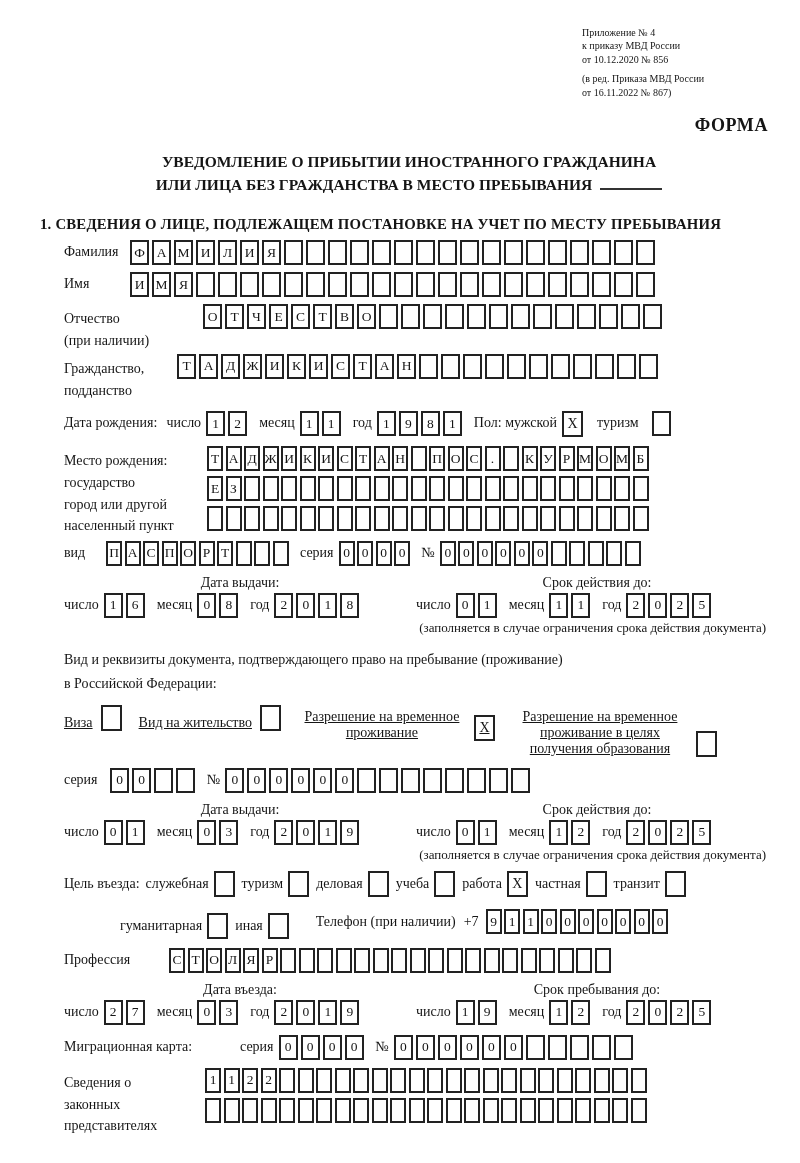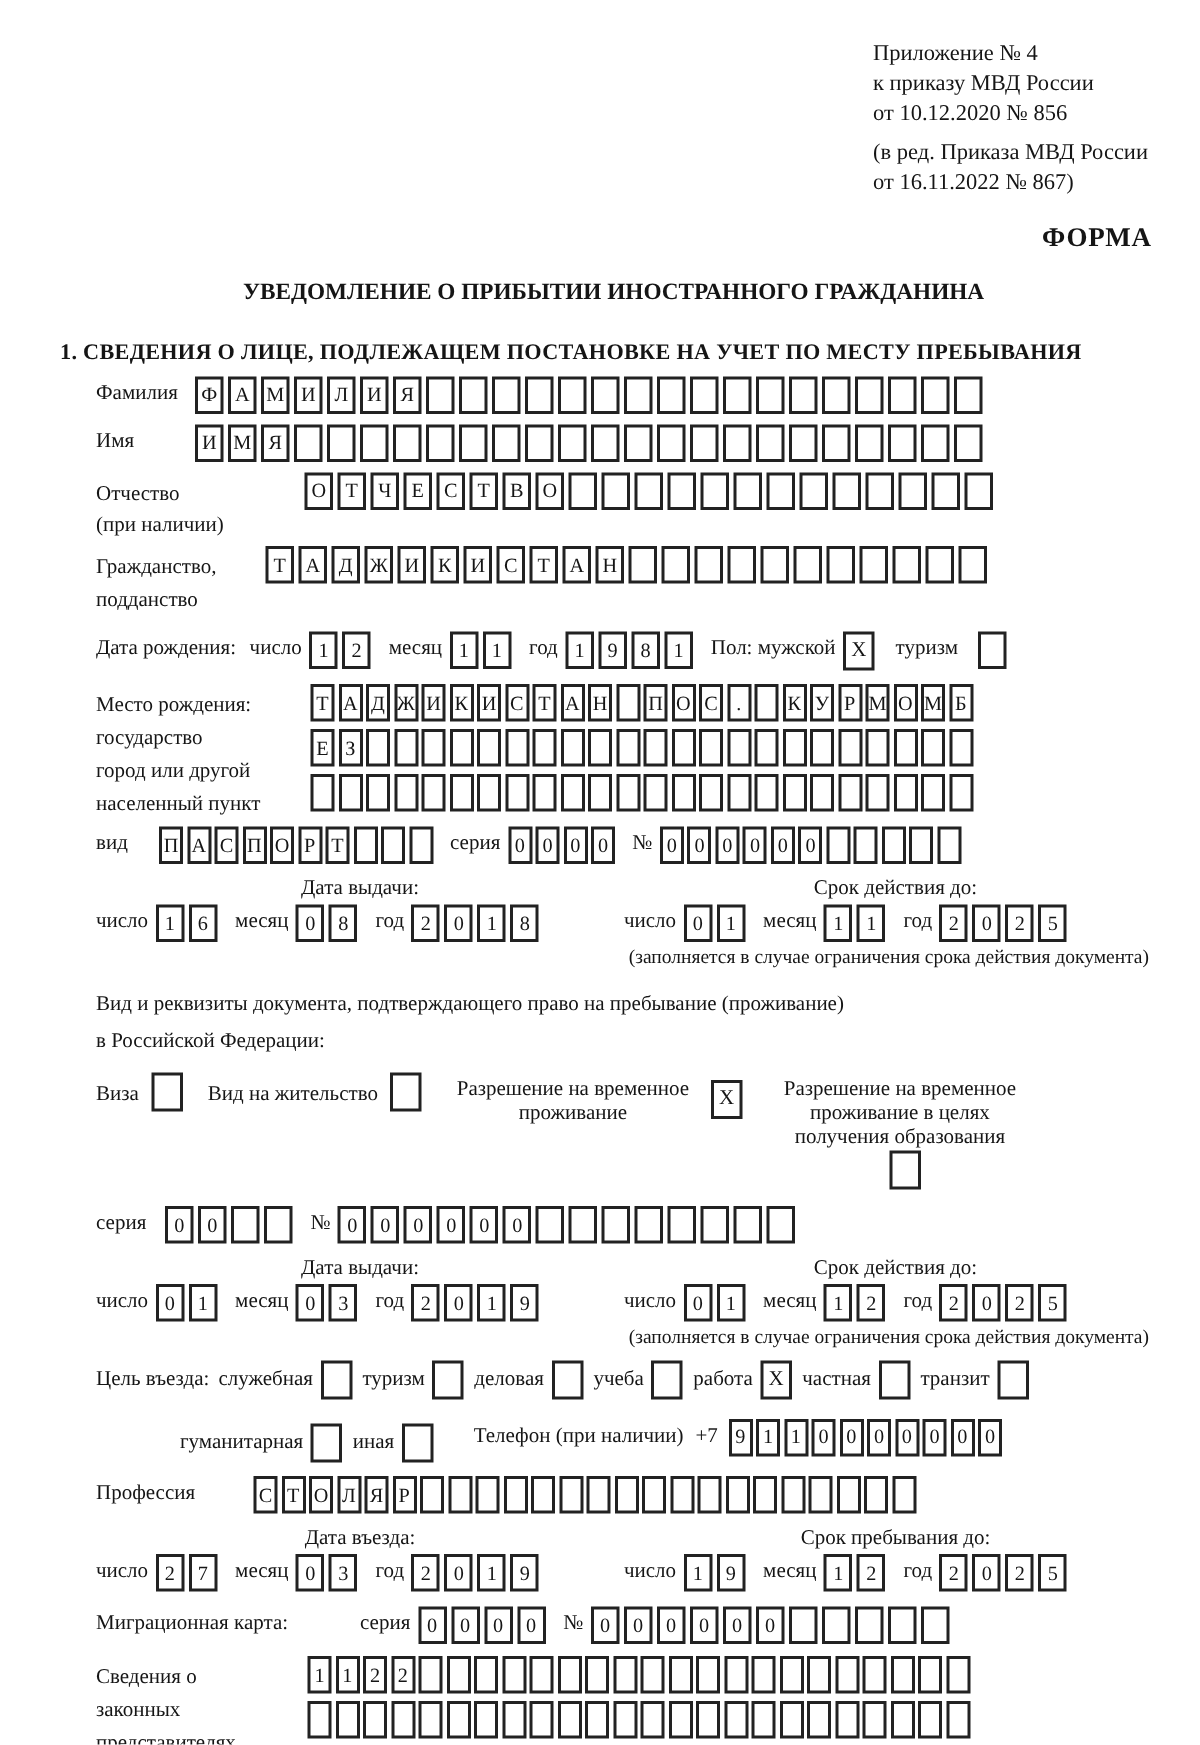--- a/index.html
+++ b/index.html
@@ -6,21 +6,21 @@
   html, body { margin: 0; padding: 0; }
   body {
     width: 800px; height: 1163px; overflow: hidden;
     background: #ffffff; color: #151515;
     font-family: "Liberation Serif", "DejaVu Serif", serif;
     font-size: 14px;
   }
   .page { padding: 26px 22px 0 64px; }
 
   
-  .ref { margin-left: auto; width: 196px; font-size: 15px; line-height: 1.34; }
+  .ref { margin-left: auto; width: 196px; font-size: 10px; line-height: 1.34; }
   .ref p { margin: 0; }
   .ref .ref2 { margin-top: 6px; }
   .forma { text-align: right; font-weight: bold; font-size: 18px; margin: 16px 10px 0 0; letter-spacing: .6px; }
 
   .title { text-align: center; font-weight: bold; font-size: 15.5px; line-height: 1.5; margin: 14px 0 0 -24px; }
   .blank-line { display: inline-block; width: 62px; border-bottom: 2px solid #333; height: 13px; margin-left: 8px; }
 
   .sec { font-weight: bold; font-size: 14.8px; margin: 20px 0 2px -24px; letter-spacing: .2px; white-space: nowrap; }
 
   
@@ -48,22 +48,22 @@
   .dp-head { display: flex; margin-top: 9px; }
   .dp-head .h-left { width: 352px; text-align: center; flex: none; }
   .dp-head .h-right { flex: 1; text-align: center; }
   .dp-row { display: flex; margin-top: 2px; }
   .dp-row .dg { display: flex; flex: none; }
   .dp-row .dg.left { width: 352px; }
   .dp-note { text-align: right; font-size: 13px; margin-top: 2px; padding-right: 12px; }
 
   
   .res-options { display: flex; align-items: flex-start; margin-top: 8px; }
-  .res-options .opt { display: flex; align-items: center; margin-right: 17px; }
-  .res-options .opt:last-child { margin-right: 0; flex-direction: column; }
+  .res-options .opt { display: flex; align-items: flex-end; margin-right: 17px; text-decoration: underline; }
+  .res-options .opt:last-child { margin-right: 0; }
   .res-options .opt-label { padding-top: 4px; margin-right: 8px; }
   .res-options .opt:nth-child(3) .opt-label { width: 168px; text-align: center; }
   .res-options .opt:nth-child(4) .opt-label { width: 176px; text-align: center; }
 
   
   .purpose-row { display: flex; align-items: center; margin-top: 8px; }
   .purpose-row .opt { display: flex; align-items: center; margin-right: 7px; }
   .purpose-row .opt-label { margin-right: 5px; }
 
   .phone-row { display: flex; align-items: center; margin-top: 8px; }
@@ -80,20 +80,23 @@
     <p>к приказу МВД России</p>
     <p>от 10.12.2020 № 856</p>
     <p class="ref2">(в ред. Приказа МВД России</p>
     <p>от 16.11.2022 № 867)</p>
   </div>
 
   <div class="forma">ФОРМА</div>
 
   <div class="title">
     <div>УВЕДОМЛЕНИЕ О ПРИБЫТИИ ИНОСТРАННОГО ГРАЖДАНИНА</div>
+    <div>
+      <span>ИЛИ ЛИЦА БЕЗ ГРАЖДАНСТВА В МЕСТО ПРЕБЫВАНИЯ</span><span class="blank-line"></span>
+    </div>
   </div>
 
   <div class="sec">1. СВЕДЕНИЯ О ЛИЦЕ, ПОДЛЕЖАЩЕМ ПОСТАНОВКЕ НА УЧЕТ ПО МЕСТУ ПРЕБЫВАНИЯ</div>
 
   <div class="frow">
     <span class="flabel" style="width:66px">Фамилия</span>
     <span class="boxes">
         <span class="cell">Ф</span>
         <span class="cell">А</span>
         <span class="cell">М</span>

